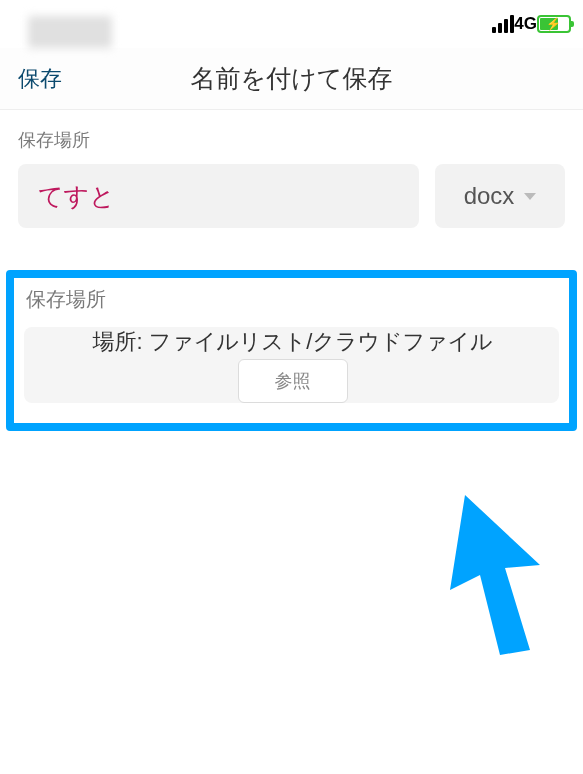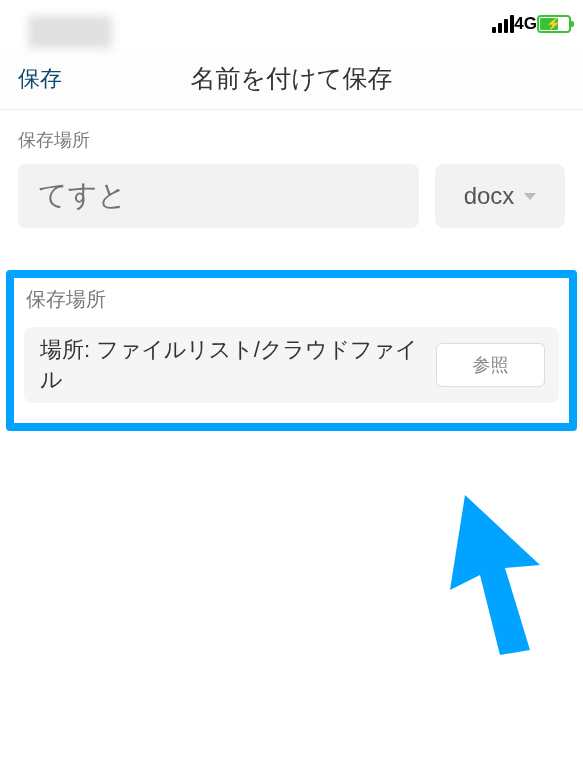--- a/index.html
+++ b/index.html
@@ -122,22 +122,22 @@
       gap: 16px;
     }
     .filename-input {
       flex: 1;
       height: 64px;
       background: #f2f2f2;
       border-radius: 8px;
       padding: 0 20px;
       display: flex;
       align-items: center;
-      font-size: 29px;
-      color: #737373;
+      font-size: 25px;
+      color: #be185d;
     }
     .ext-select {
       width: 130px;
       height: 64px;
       background: #f2f2f2;
       border-radius: 8px;
       display: flex;
       align-items: center;
       justify-content: center;
       gap: 10px;
@@ -164,20 +164,21 @@
       margin-left: 2px;
     }
     .location-box {
       background: #f5f5f5;
       border-radius: 8px;
       height: 76px;
       display: flex;
       align-items: center;
       justify-content: space-between;
       padding: 0 14px 0 16px;
+      flex-direction: column;
     }
     .location-text {
       font-size: 22px;
       color: #333;
     }
     .browse-btn {
       width: 110px;
       height: 44px;
       border: 1px solid #dcdcdc;
       border-radius: 6px;

